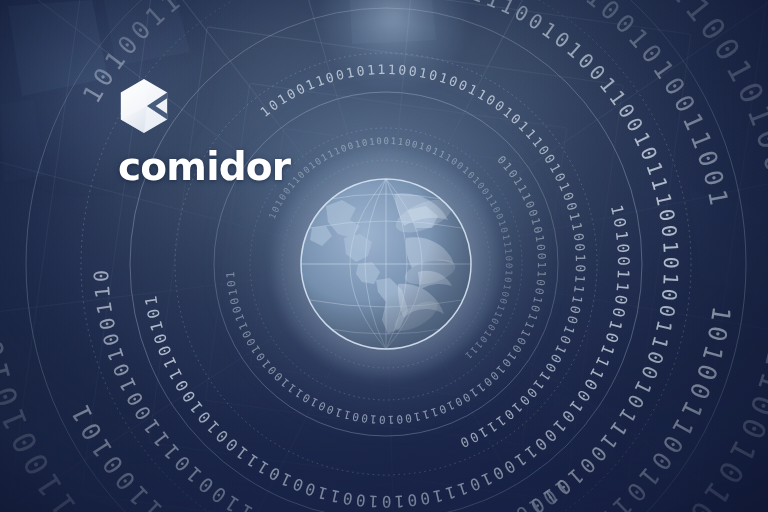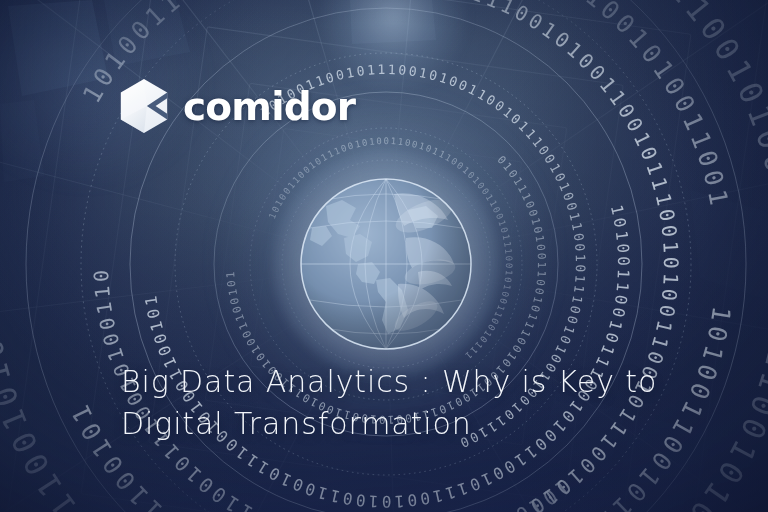--- a/index.html
+++ b/index.html
@@ -97,22 +97,22 @@
     width: 228px; height: 228px; border-radius: 50%;
     background: radial-gradient(circle, rgba(196,216,238,0.26) 52%, rgba(160,188,220,0.10) 70%, rgba(140,170,210,0) 82%);
     filter: blur(5px);
   }
 
   
   .logo {
     position: absolute;
     left: 118px; top: 78px;
     display: flex;
-    align-items: center;
     gap: 13px;
+    flex-direction: column;
   }
   .logo-mark { width: 52px; height: 56px; display: block; }
   .logo-word {
     color: #ffffff;
     font-family: "DejaVu Sans", sans-serif;
     font-size: 39px;
     font-weight: 700;
     letter-spacing: -0.8px;
     line-height: 1;
     white-space: nowrap;
@@ -356,18 +356,14 @@
         <polygon points="50,16 29,29 50,42 50,16" fill="none"></polygon>
         <path d="M 50,15 L 29,29 L 50,43 L 50,37 L 38,29 L 50,21 Z" fill="#3e5275" opacity="0.95"></path>
 
         <polygon points="2,43 26,57 29,29" fill="url(#hexB)" opacity="0.55"></polygon>
         <polygon points="2,15 26,1 29,29 2,43" fill="#ffffff" opacity="0.18"></polygon>
       </svg>
     </span>
     <span class="logo-word">comidor</span>
   </div>
 
-  <h1 class="headline">
-    <span class="hl-line">Big Data Analytics : Why is Key to</span>
-    <span class="hl-line">Digital Transformation</span>
-  </h1>
 
 </div>
 
 </body></html>

